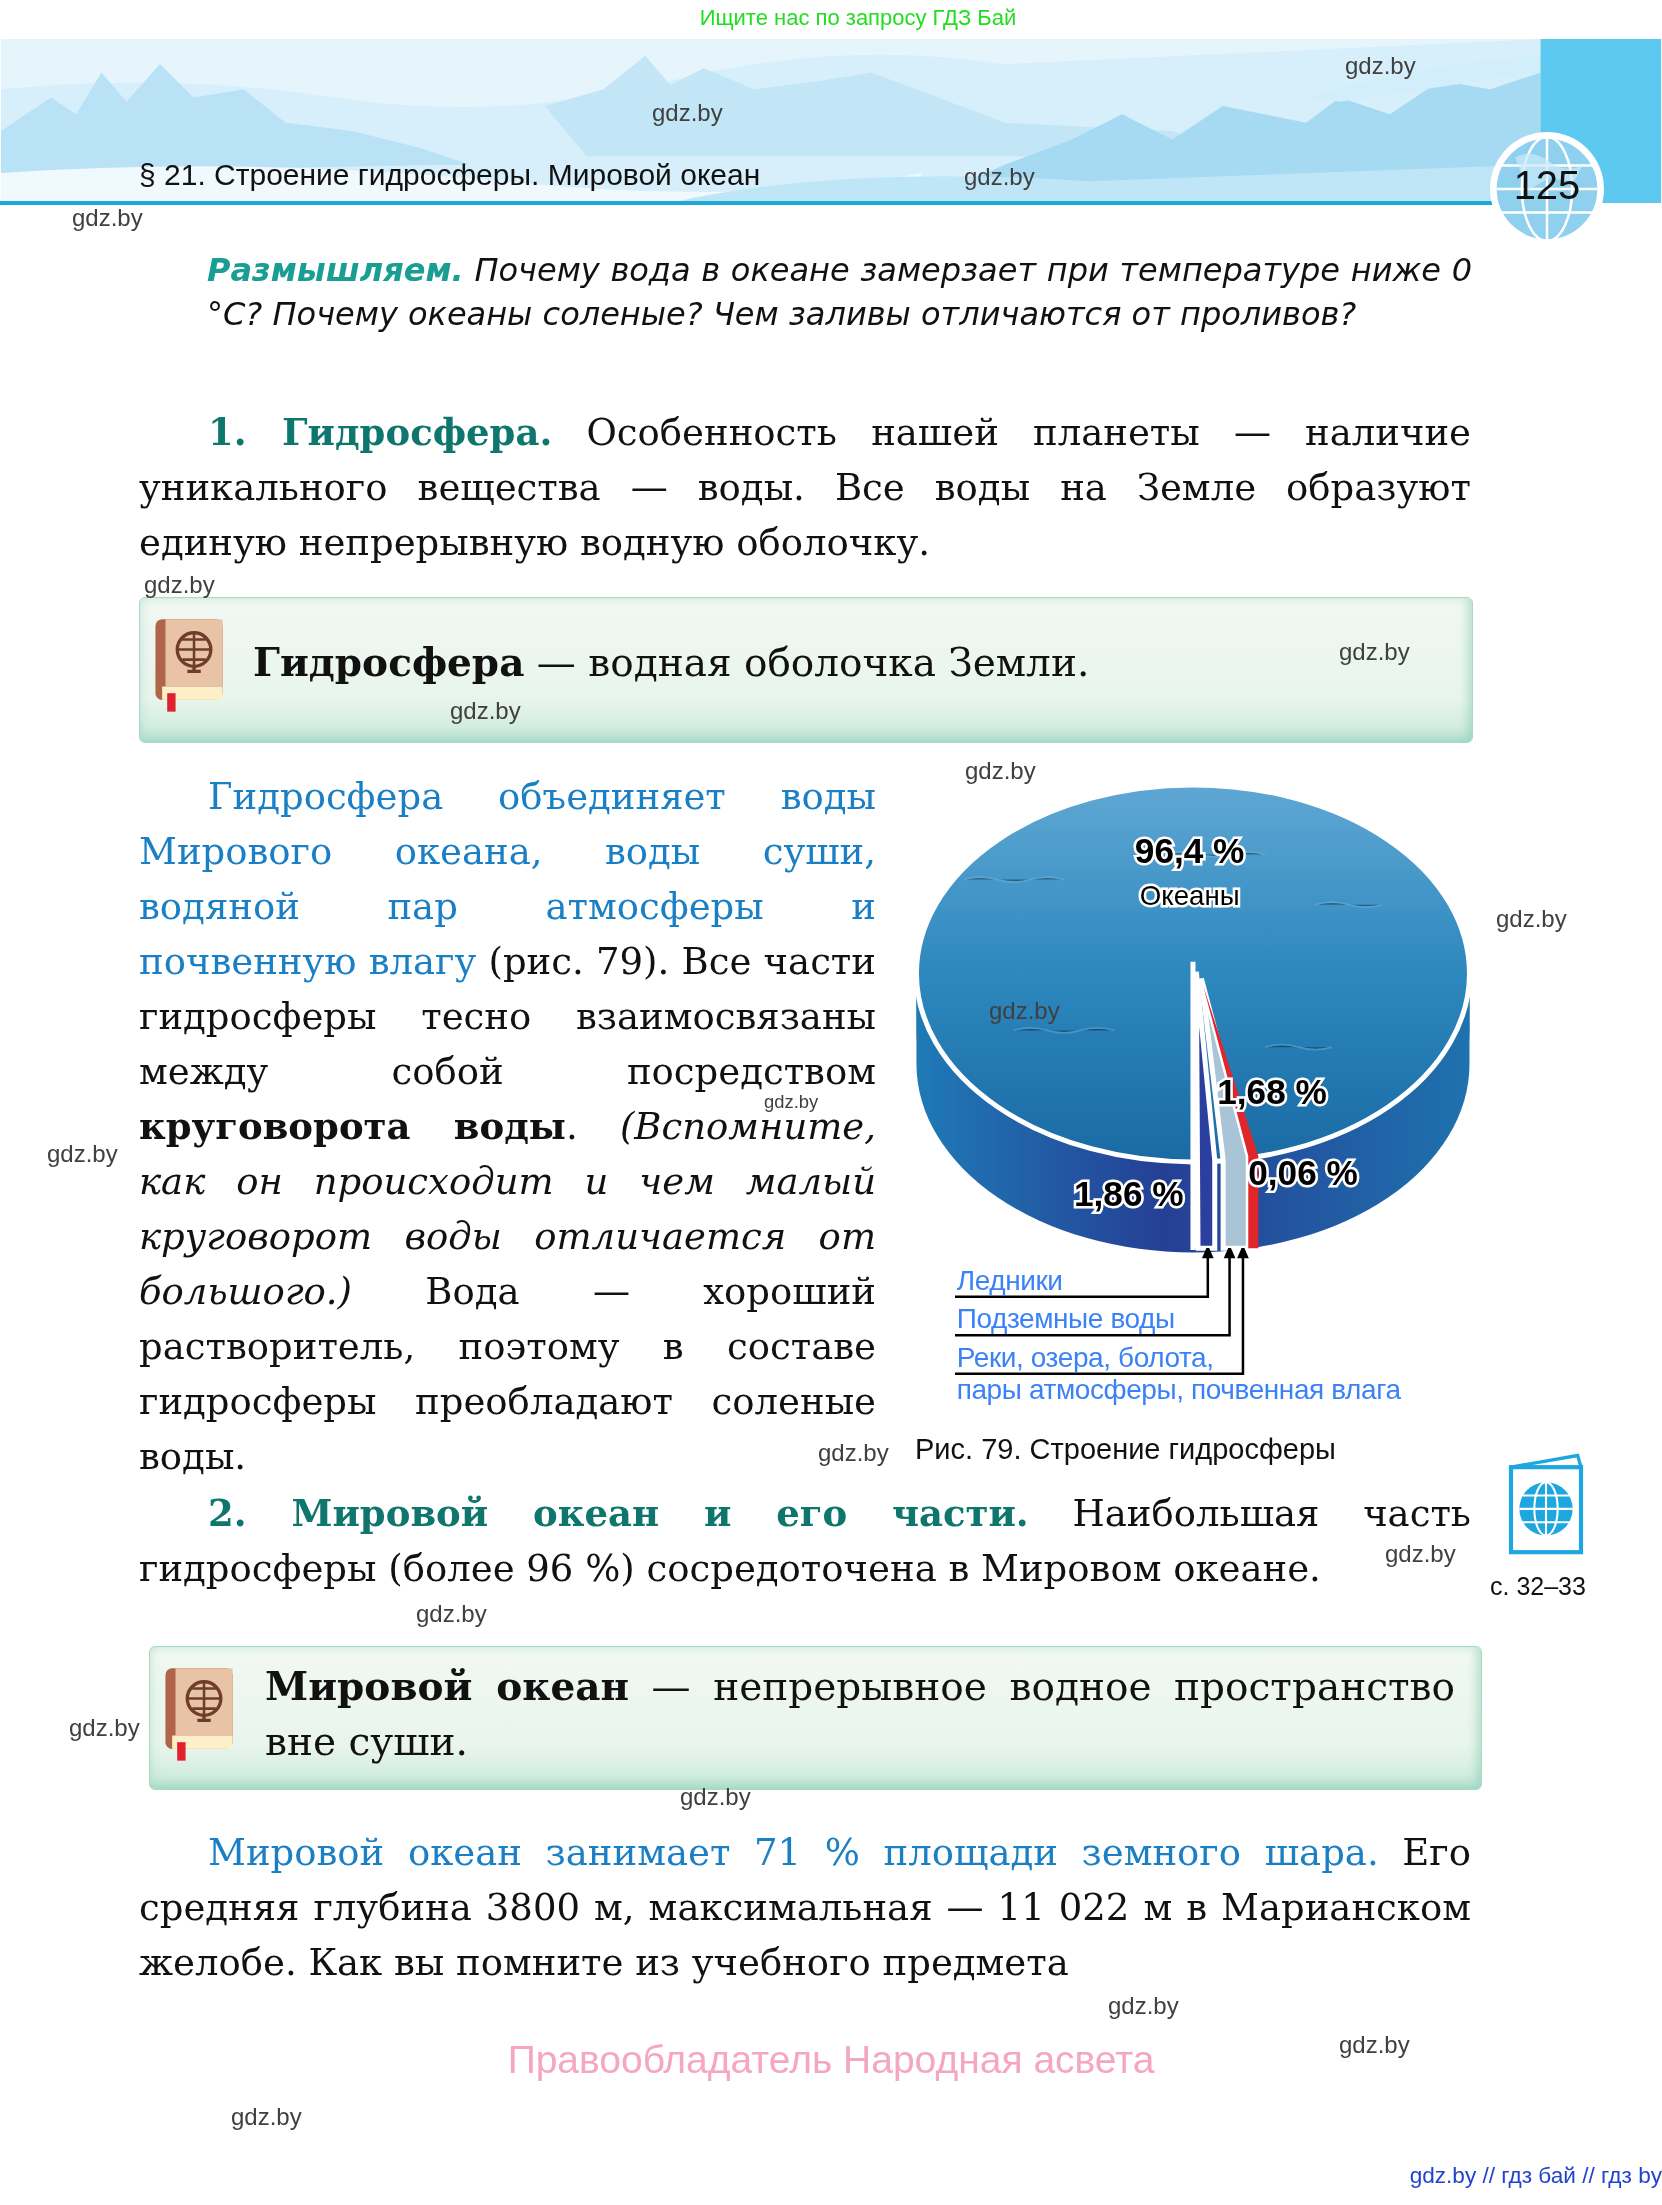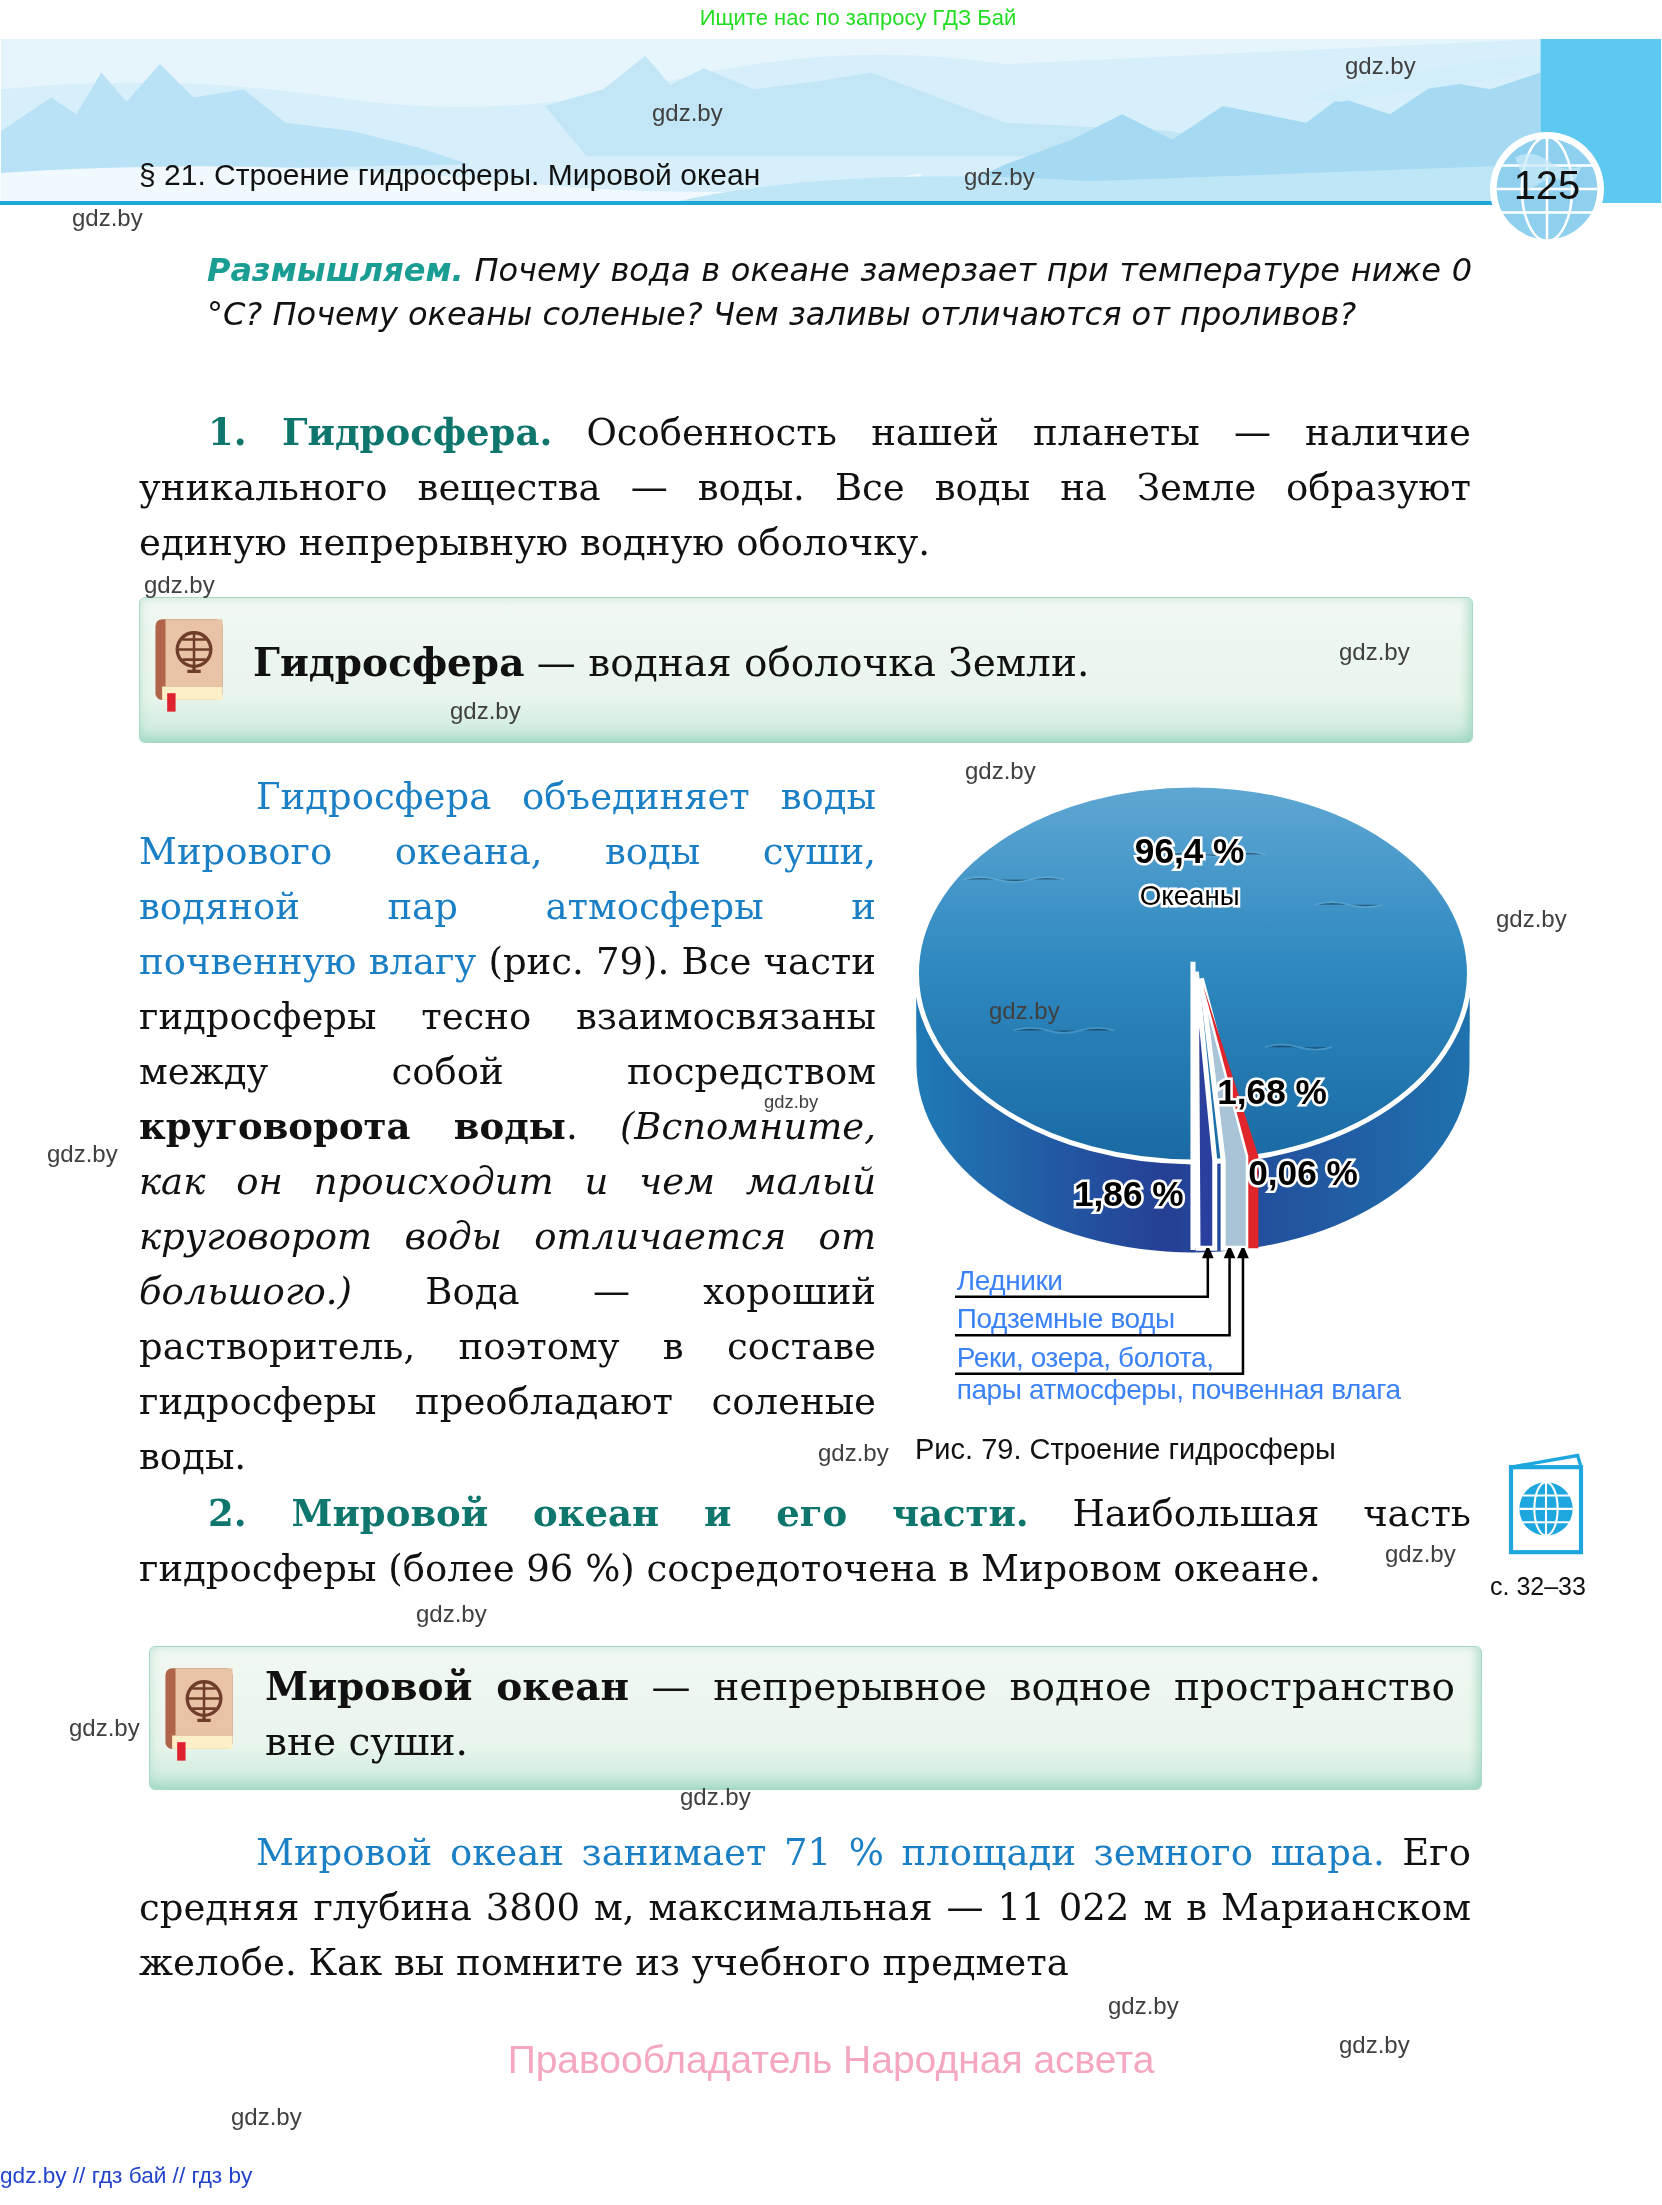--- a/index.html
+++ b/index.html
@@ -10,29 +10,29 @@
   .header-band{left:0;top:39px;width:1662px;height:164px;overflow:hidden;}
   .header-line{left:0;top:201px;width:1500px;height:4.2px;background:#1ea8d8;}
   .header-title{left:139px;top:158px;font-size:30px;color:#111;}
   .page-badge{left:1490px;top:132px;width:114px;height:114px;border-radius:50%;background:#fff;}
   .page-num{left:1490px;top:163px;width:114px;text-align:center;font-size:40px;color:#111;}
   .wm{font-family:"Liberation Sans",sans-serif;font-size:24px;color:#404040;}
   .reflect{left:207px;top:248px;width:1265px;font-family:"DejaVu Sans",sans-serif;font-style:italic;font-size:32px;line-height:44px;text-align:justify;text-align-last:left;}
   .reflect .lead{color:#1a9e94;font-weight:bold;}
   .para{font-size:37px;line-height:55px;text-align:justify;}
   .teal{color:#0f766e;font-weight:bold;}
-  .blue{color:#1a7fc4;margin-left:48px;}
+  .blue{color:#1a7fc4;}
   .defbox{left:139px;width:1332px;border-radius:6px;background:linear-gradient(180deg,#f1f8f2 0%,#e8f5ec 70%,#c9e9dc 100%);border:1.7px solid #a9d9c6;box-shadow:inset 0 -6.7px 11.7px rgba(120,200,170,.35),inset -5px 0 8.4px rgba(120,200,170,.3);}
   .deftext{font-size:39px;line-height:55px;}
   .book{width:74px;height:99px;}
   .fig-label{font-family:Liberation Sans, sans-serif;font-size:28px;color:#3b82f6;letter-spacing:-0.4px;}
   .caption{font-family:"Liberation Sans",sans-serif;font-size:29px;color:#111;}
   .pct{font-family:"Liberation Sans",sans-serif;font-weight:bold;fill:#000;stroke:#fff;stroke-width:6px;paint-order:stroke;}
   .copyright{left:0;width:1662px;top:2038px;text-align:center;font-family:"Liberation Sans",sans-serif;font-size:39px;color:#f4a6c2;}
-  .footer-links{left:0;width:1662px;top:2163px;text-align:left;font-family:"Liberation Sans",sans-serif;font-size:22.6px;color:#2244cc;}
+  .footer-links{left:0;width:1662px;top:2163px;text-align:right;font-family:"Liberation Sans",sans-serif;font-size:22.6px;color:#2244cc;}
 </style>
 </head>
 <body>
 
 <div class="abs top-ad sans">Ищите нас по запросу ГДЗ Бай</div>
 
 <div class="abs header-band">
   <svg width="1662" height="164" viewBox="0 0 1984 196">
     <rect x="0" y="0" width="1984" height="196" fill="#e6f5fc"></rect>
     <path d="M0 60 Q200 40 400 70 T800 50 T1200 30 L1840 0 L1840 196 L0 196Z" fill="#d7effa"></path>

